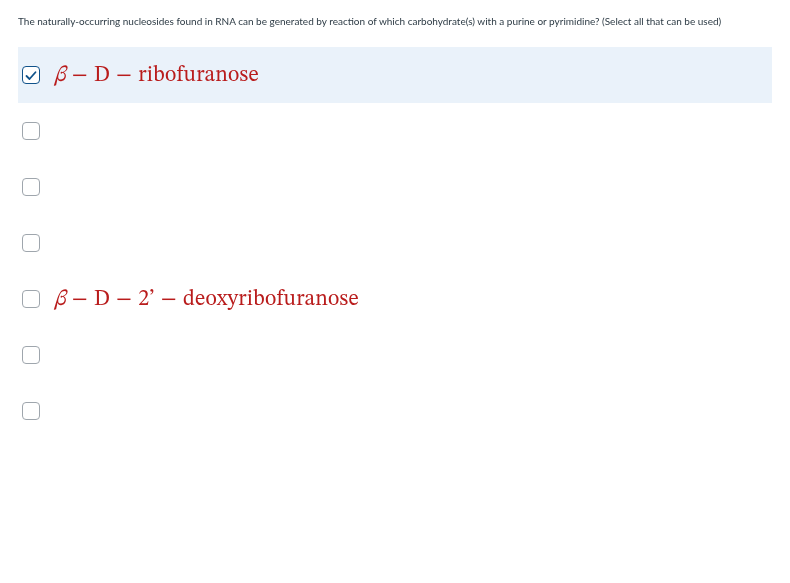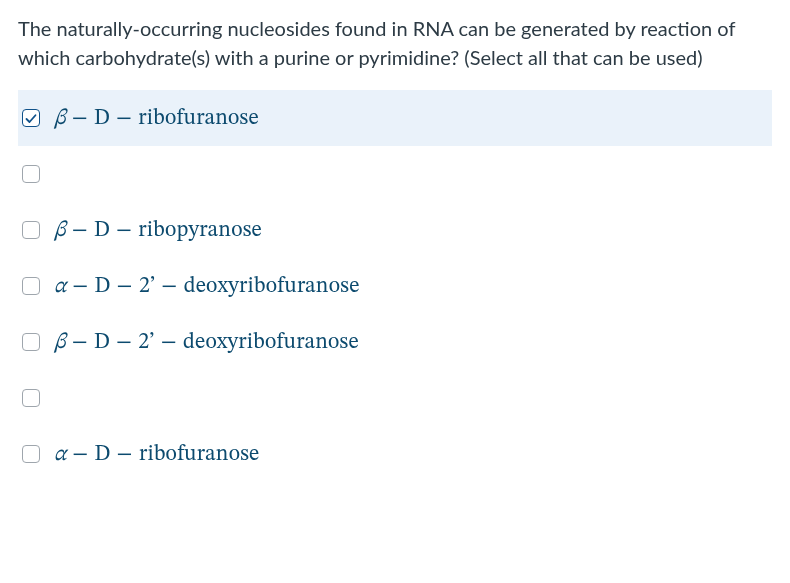--- a/index.html
+++ b/index.html
@@ -9,21 +9,21 @@
     height: 583px;
     font-family: "Lato", "Helvetica Neue", Arial, sans-serif;
     background: #ffffff;
     color: #2d3b45;
     overflow: hidden;
   }
   .wrap {
     padding: 14px 18px 0 18px;
   }
   .question {
-    font-size: 20px;
+    font-size: 10px;
     line-height: 1.45;
     color: #2d3b45;
     margin-bottom: 18px;
     padding-right: 30px;
   }
   .options {
     padding-left: 0px;
   }
   .option {
     display: flex;
@@ -60,21 +60,21 @@
   .option.selected .checkmark {
     display: block;
   }
   .checkmark svg {
     width: 12px;
     height: 12px;
   }
   .label {
     font-family: "Cambria Math", "STIX Two Math", "Latin Modern Math", Georgia, serif;
     font-size: 22px;
-    color: #0c4a6e;
+    color: #b91c1c;
     letter-spacing: 0.2px;
     white-space: nowrap;
   }
   .label .greek {
     font-style: italic;
   }
   .label .minus {
     display: inline-block;
     padding: 0 6px;
   }
@@ -94,31 +94,28 @@
               <path d="M2 8 L6 12 L14 3" stroke="#10528a" stroke-width="2.4" fill="none" stroke-linecap="round" stroke-linejoin="round"></path>
             </svg></span>
         </div>
         <div class="label"><span class="greek">β</span><span class="minus">−</span><span>D</span><span class="minus">−</span><span>ribofuranose</span></div>
       </div>
       <div class="option">
         <div class="checkbox"></div>
       </div>
       <div class="option">
         <div class="checkbox"></div>
-        <div class="label"><span class="greek">β</span><span class="minus">−</span><span>D</span><span class="minus">−</span><span>ribopyranose</span></div>
       </div>
       <div class="option">
         <div class="checkbox"></div>
-        <div class="label"><span class="greek">α</span><span class="minus">−</span><span>D</span><span class="minus">−</span><span class="prime">2’</span><span class="minus">−</span><span>deoxyribofuranose</span></div>
       </div>
       <div class="option">
         <div class="checkbox"></div>
         <div class="label"><span class="greek">β</span><span class="minus">−</span><span>D</span><span class="minus">−</span><span class="prime">2’</span><span class="minus">−</span><span>deoxyribofuranose</span></div>
       </div>
       <div class="option">
         <div class="checkbox"></div>
       </div>
       <div class="option">
         <div class="checkbox"></div>
-        <div class="label"><span class="greek">α</span><span class="minus">−</span><span>D</span><span class="minus">−</span><span>ribofuranose</span></div>
       </div>
     </div>
 </div>
 
 </body></html>

